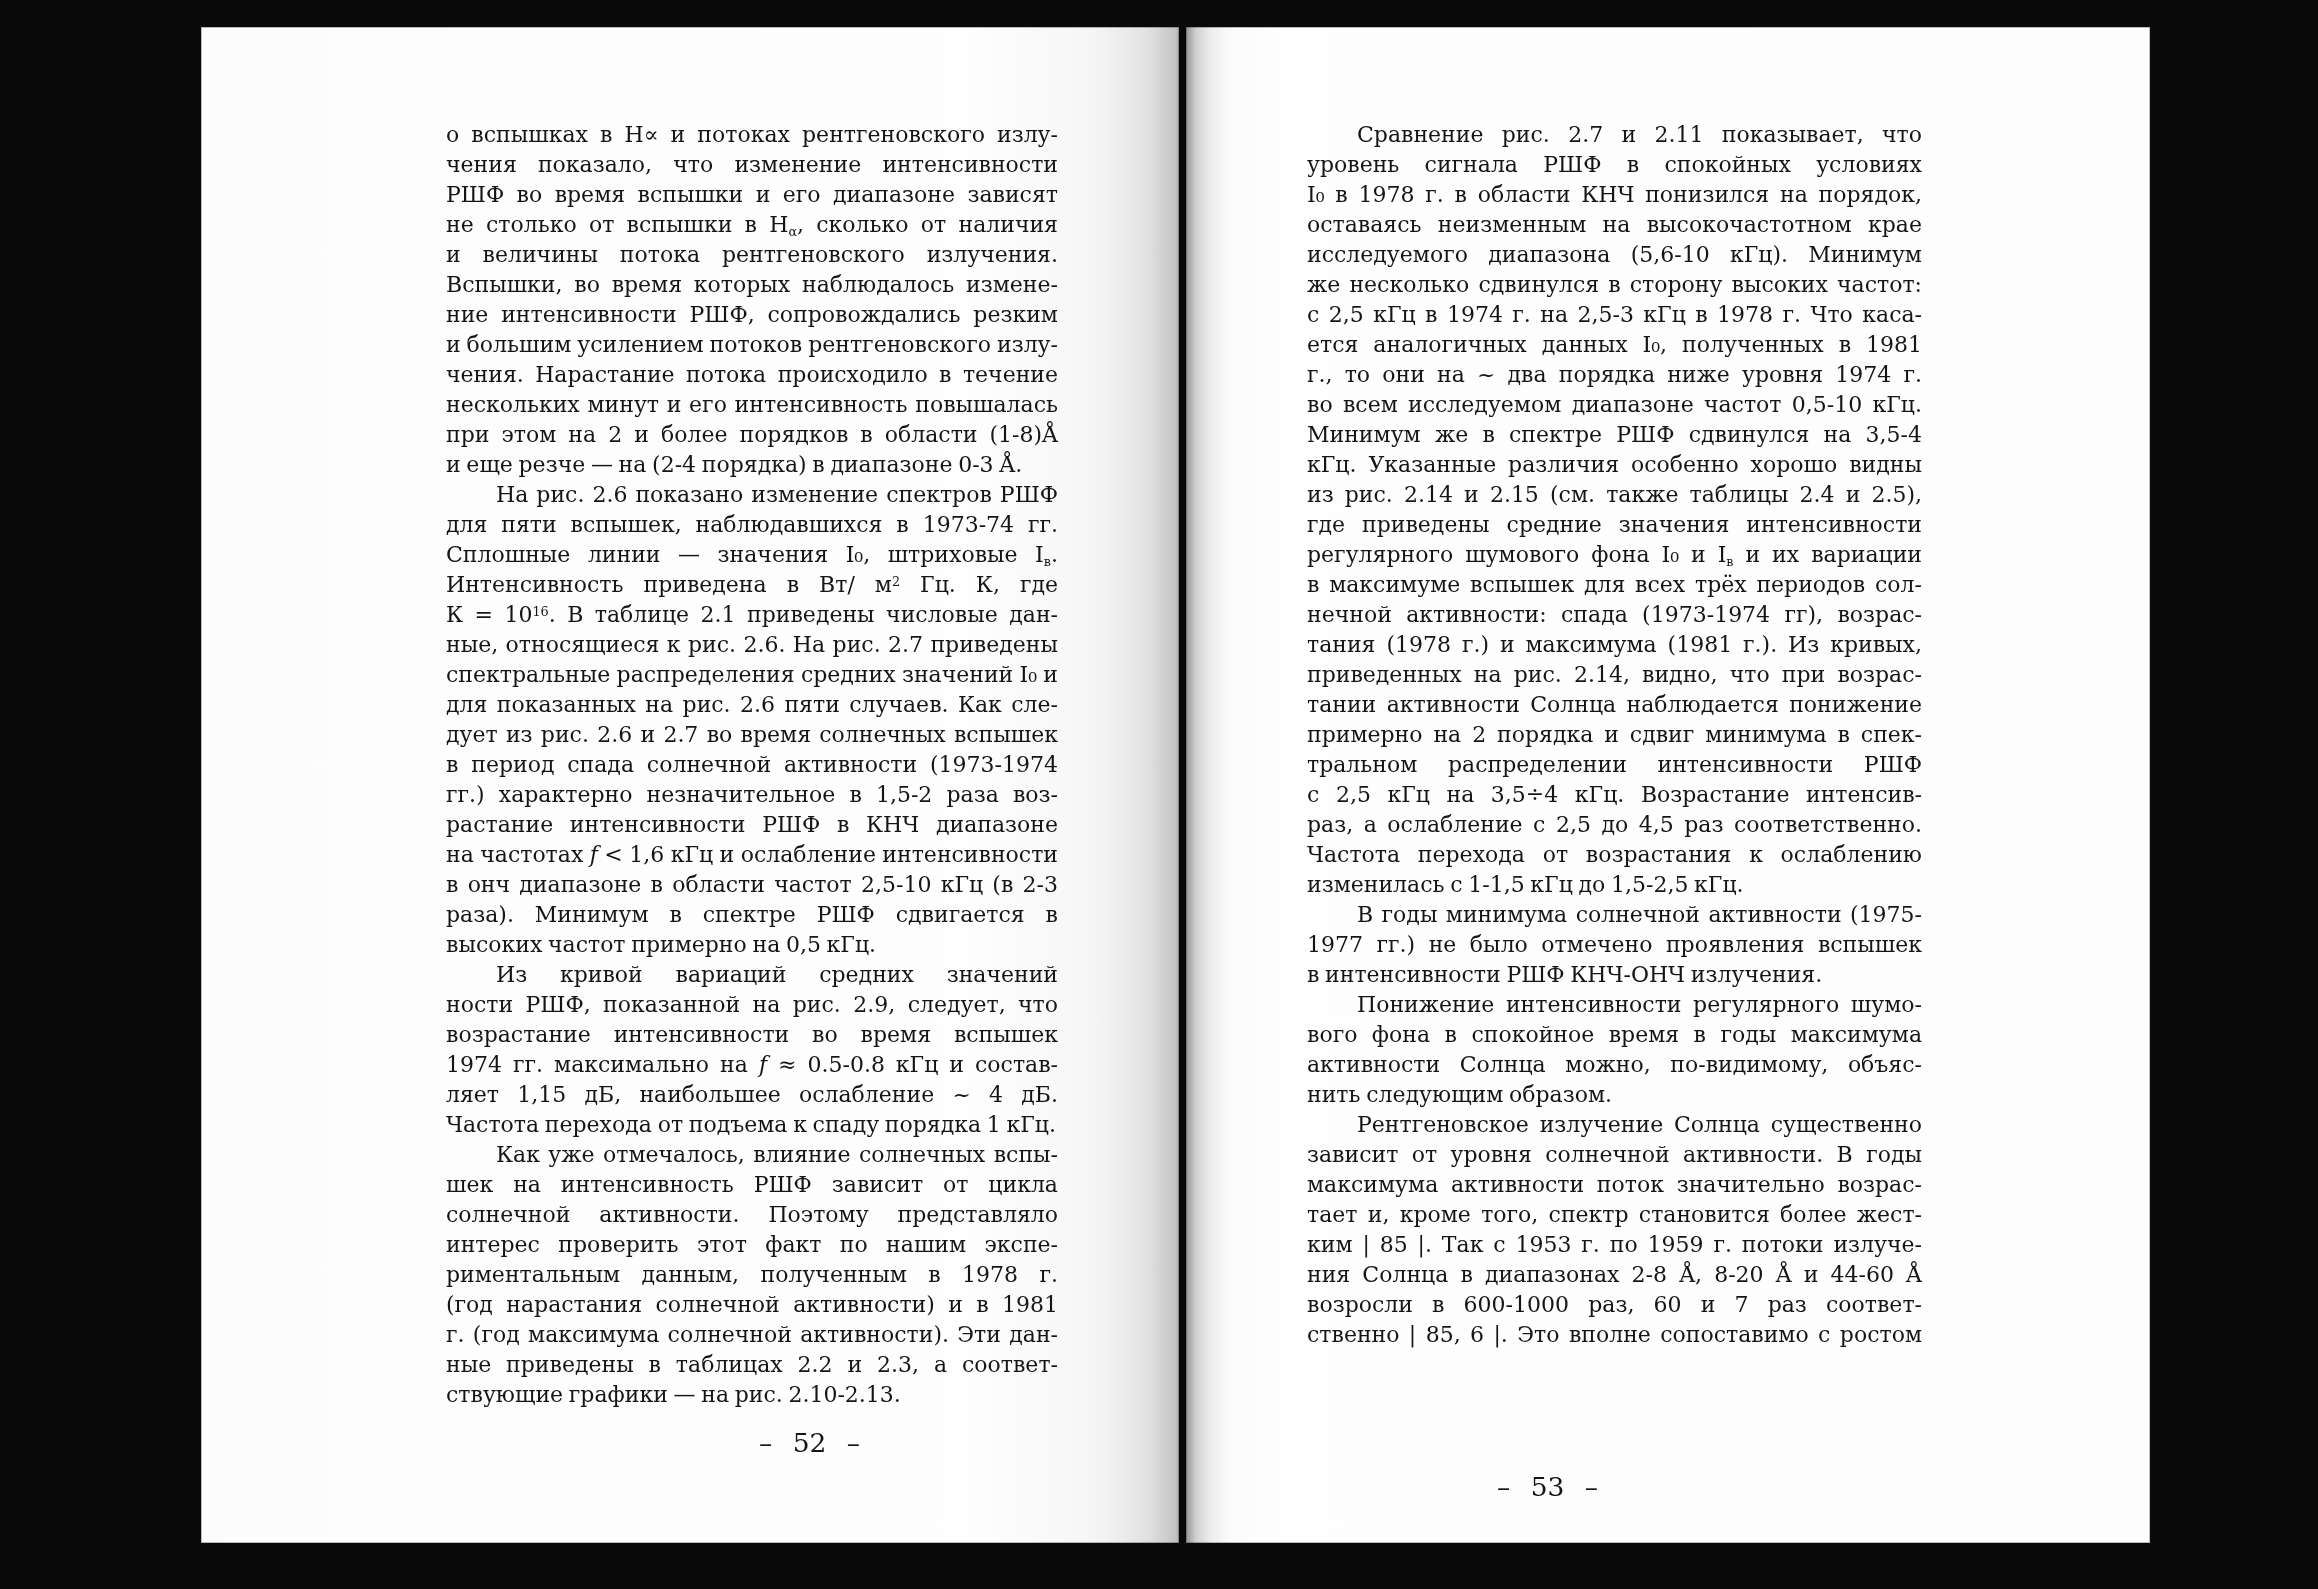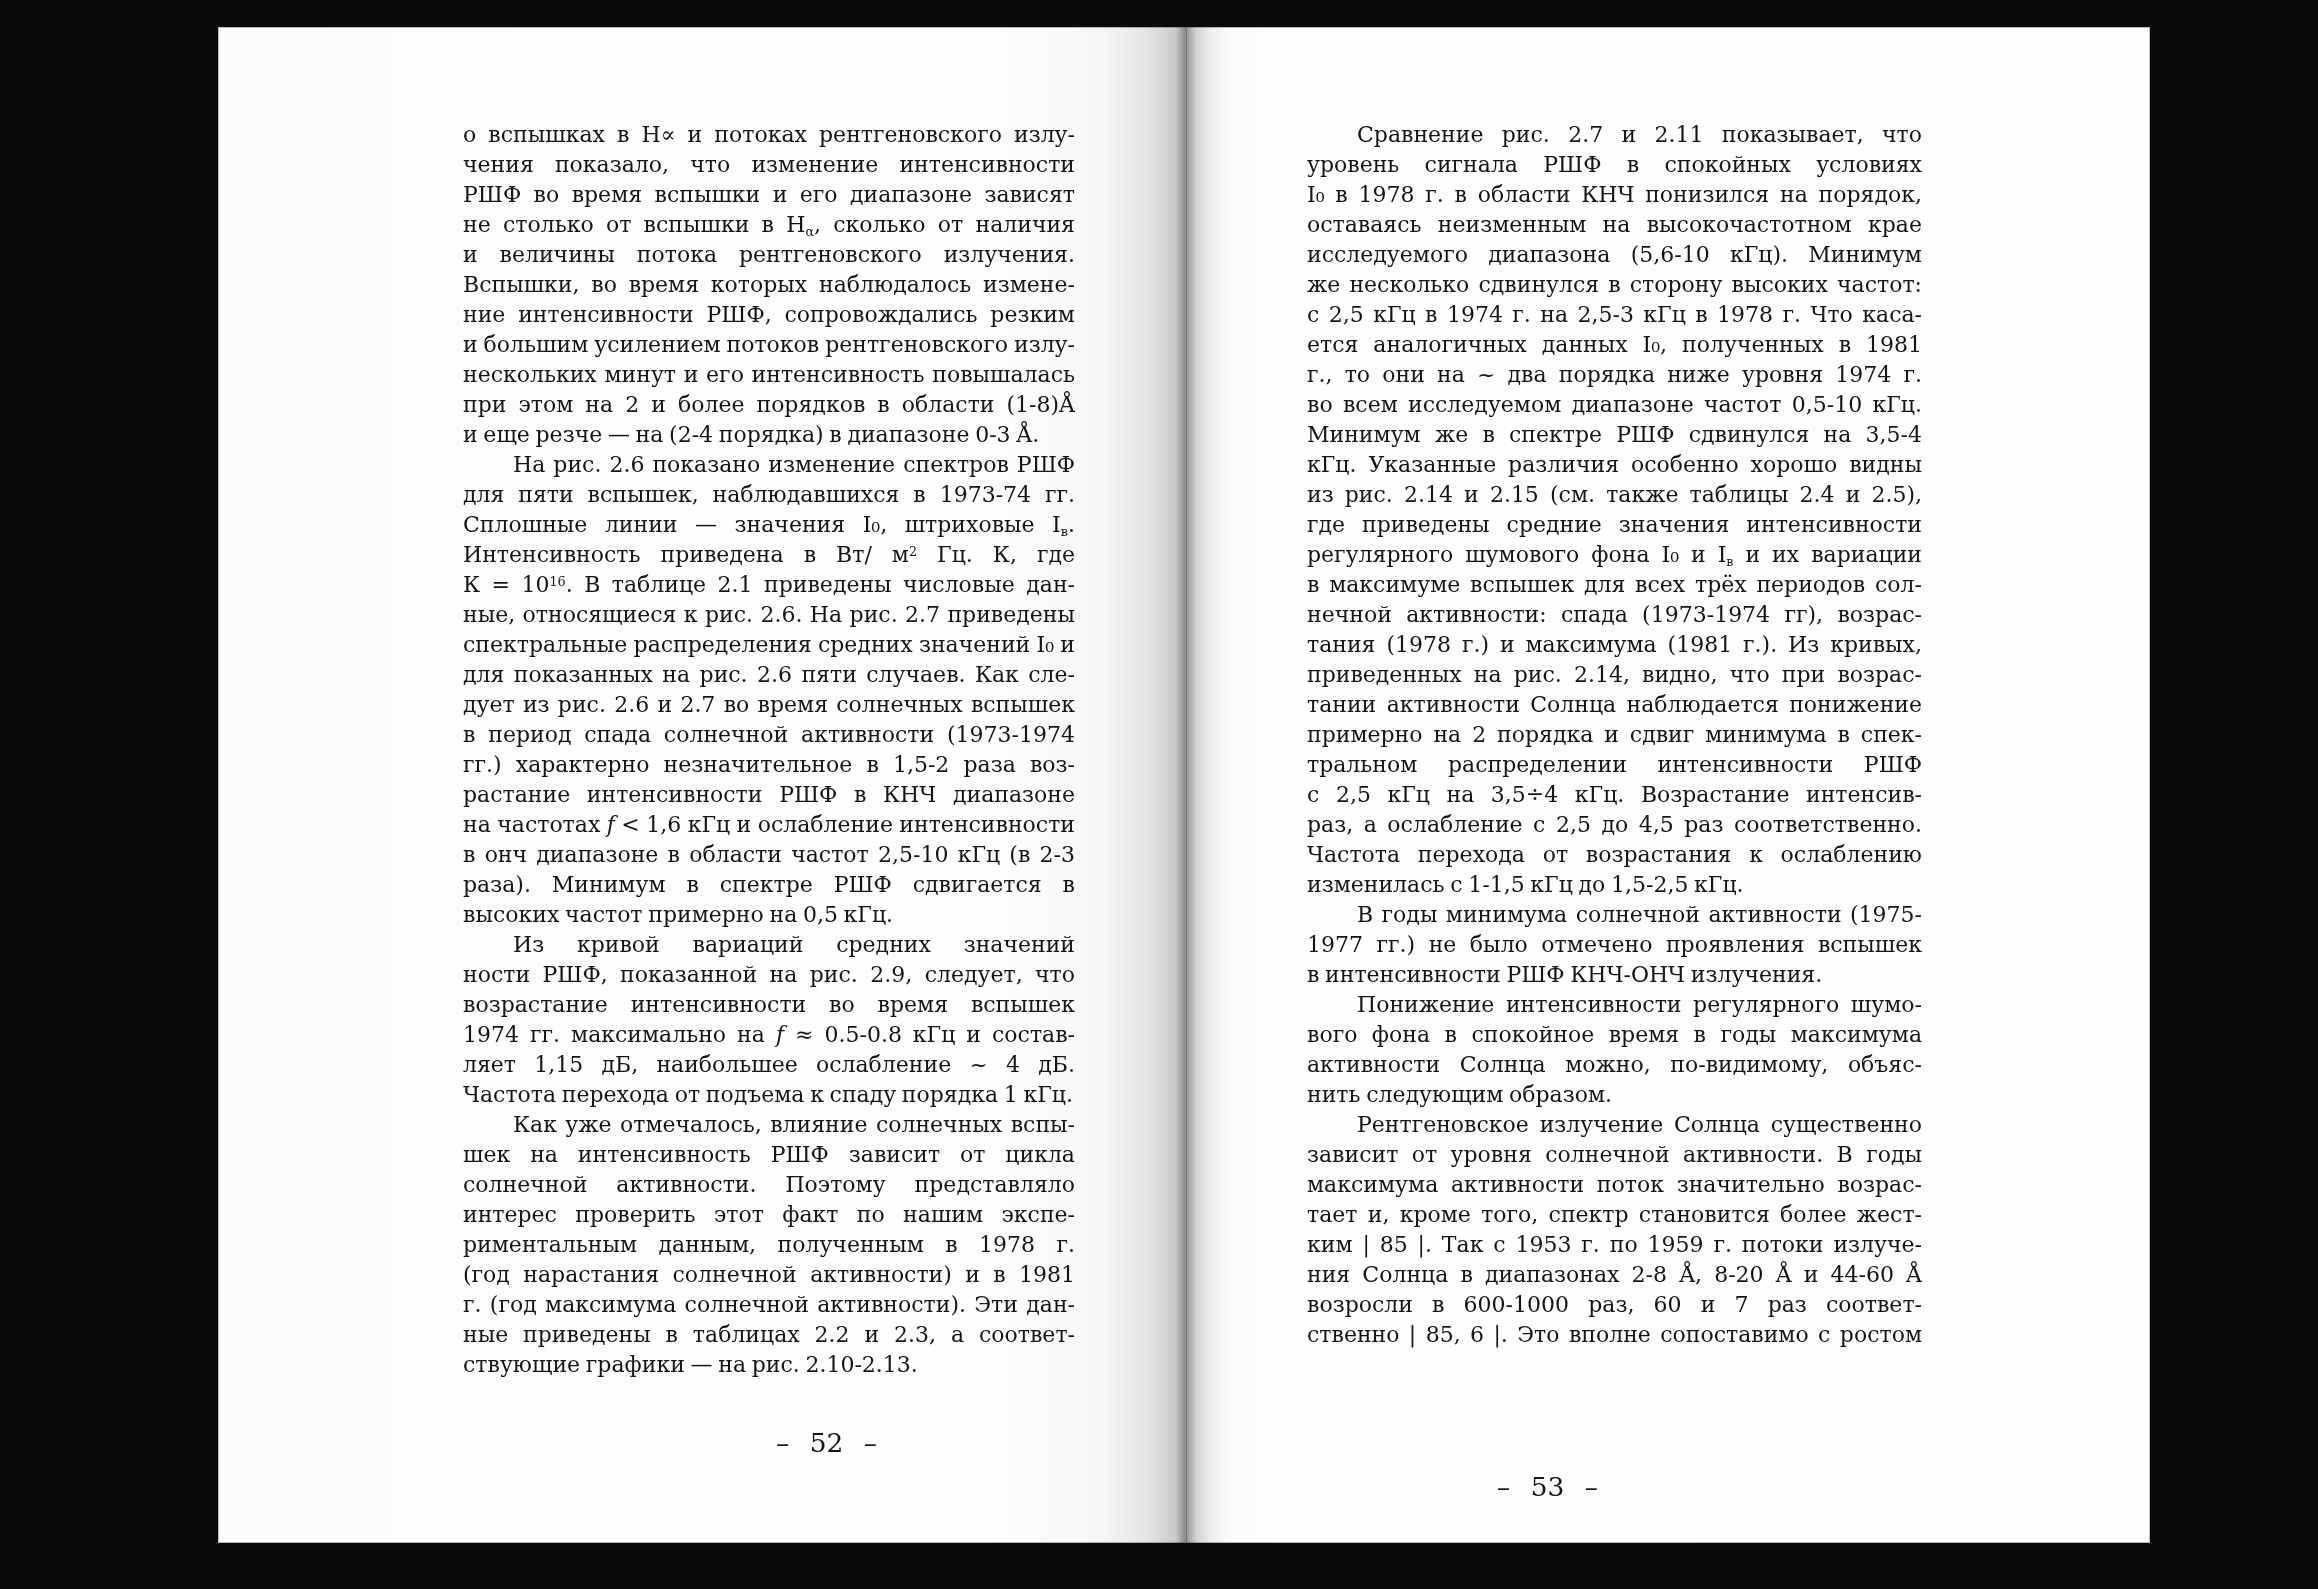--- a/index.html
+++ b/index.html
@@ -16,21 +16,21 @@
     width: 2319px; height: 1590px;
   }
   .page {
     position: absolute;
     top: 26.5px;
     height: 1516px;
     background: #fdfdfd;
     box-shadow: inset 0 0 0 0.7px rgba(90,90,90,0.55);
   }
   .page-left {
-    left: 218px;
+    left: 201px;
     width: 978px;
     background: linear-gradient(to right, #fcfcfc 0%, #fefefe 78%, #f7f7f7 90%, #ededed 97%, #e2e2e2 100%);
   }
   .page-right {
     left: 1186px;
     width: 964px;
     background: linear-gradient(to right, #e6e6e6 0%, #f3f3f3 2%, #fbfbfb 5%, #fefefe 10%, #fdfdfd 100%);
   }
   .spine {
     position: absolute;
@@ -94,20 +94,21 @@
   <div class="page page-left">
     <div class="textblock tb-left">
         <div class="ln">о вспышках в H∝ и потоках рентгеновского излу-</div>
         <div class="ln">чения показало, что изменение интенсивности</div>
         <div class="ln">РШФ во время вспышки и его диапазоне зависят</div>
         <div class="ln">не столько от вспышки в H<sub>α</sub>, сколько от наличия</div>
         <div class="ln">и величины потока рентгеновского излучения.</div>
         <div class="ln">Вспышки, во время которых наблюдалось измене-</div>
         <div class="ln">ние интенсивности РШФ, сопровождались резким</div>
         <div class="ln">и большим усилением потоков рентгеновского излу-</div>
+        <div class="ln">чения. Нарастание потока происходило в течение</div>
         <div class="ln">нескольких минут и его интенсивность повышалась</div>
         <div class="ln">при этом на 2 и более порядков в области (1-8)Å</div>
         <div class="ln end">и еще резче — на (2-4 порядка) в диапазоне 0-3 Å.</div>
         <div class="ln ind">На рис. 2.6 показано изменение спектров РШФ</div>
         <div class="ln">для пяти вспышек, наблюдавшихся в 1973-74 гг.</div>
         <div class="ln">Сплошные линии — значения I₀, штриховые I<sub>в</sub>.</div>
         <div class="ln">Интенсивность приведена в Вт/ м<sup>2</sup> Гц. К, где</div>
         <div class="ln">К = 10<sup>16</sup>. В таблице 2.1 приведены числовые дан-</div>
         <div class="ln">ные, относящиеся к рис. 2.6. На рис. 2.7 приведены</div>
         <div class="ln">спектральные распределения средних значений I₀ и I</div>

